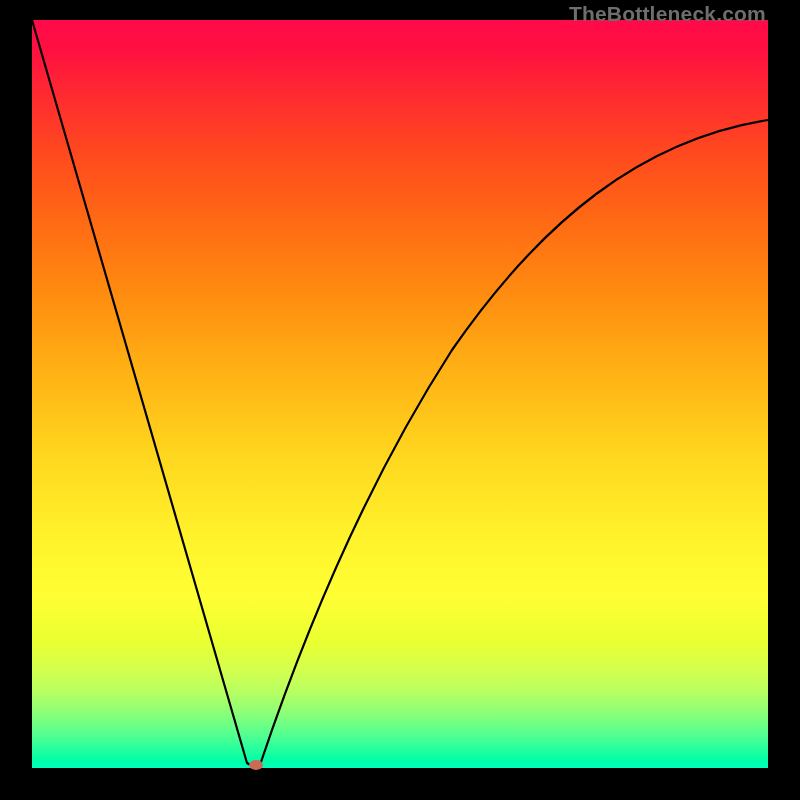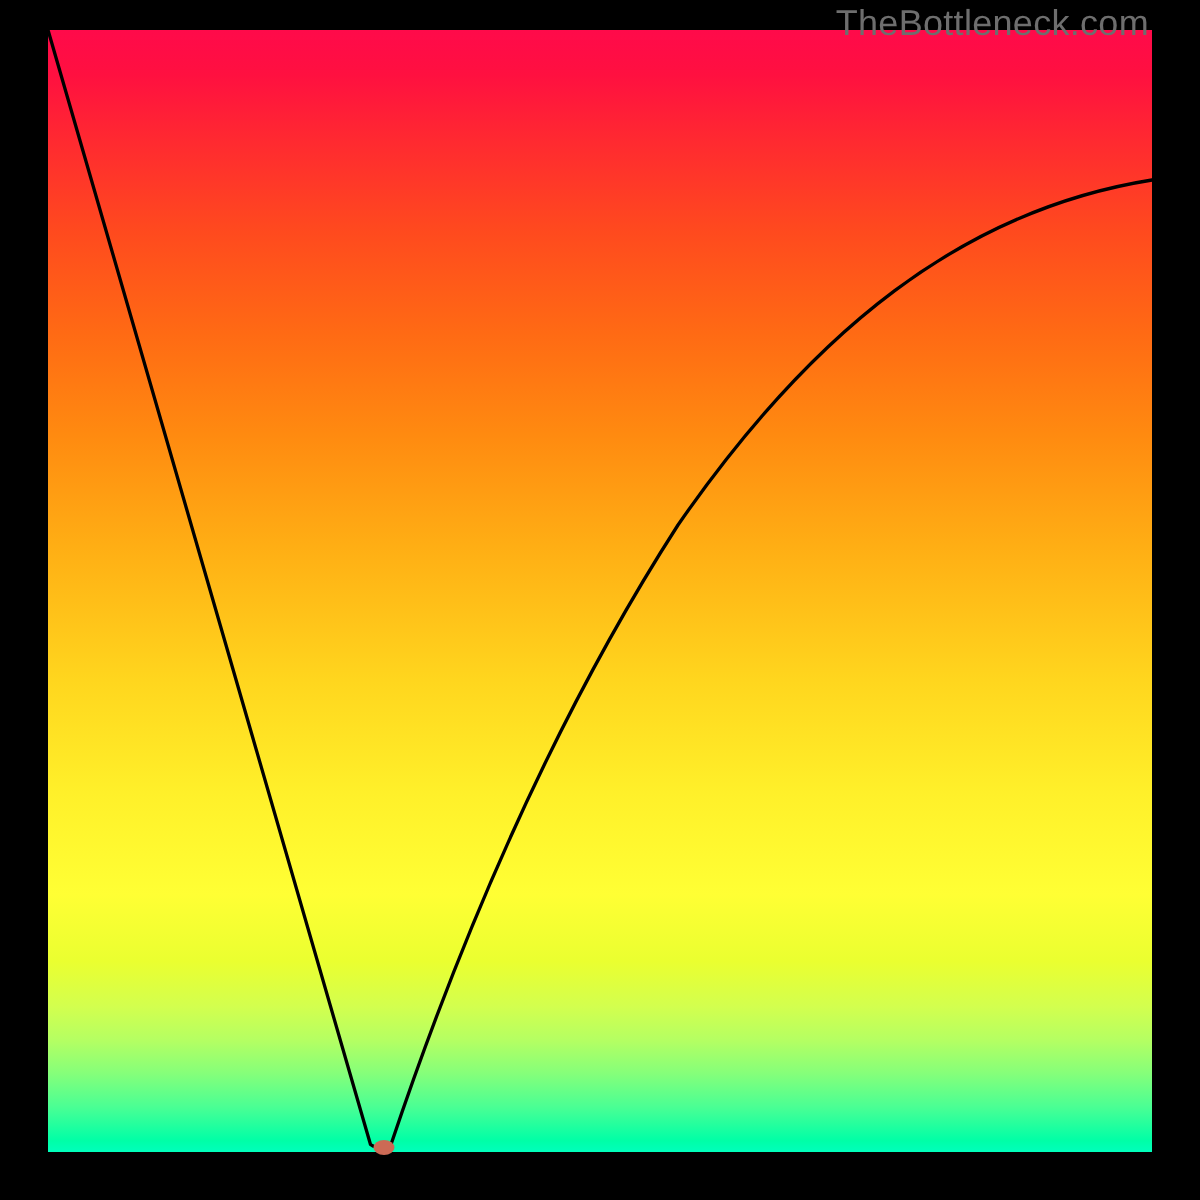--- a/index.html
+++ b/index.html
@@ -49,22 +49,22 @@
     top: 0;
     width: 100%;
     height: 100%;
     overflow: visible;
   }
   .watermark {
     position: absolute;
     top: 2px;
     right: 34px;
     color: #6e6e6e;
-    font-size: 24px;
-    font-weight: 400;
+    font-size: 21px;
+    font-weight: 700;
     letter-spacing: 0.2px;
   }
 </style>
 </head>
 <body>
 
 <div class="container">
   <div class="plot-area">
     <svg class="curve-svg" viewBox="0 0 736 748" preserveAspectRatio="none">
       <path d="M 0 0

